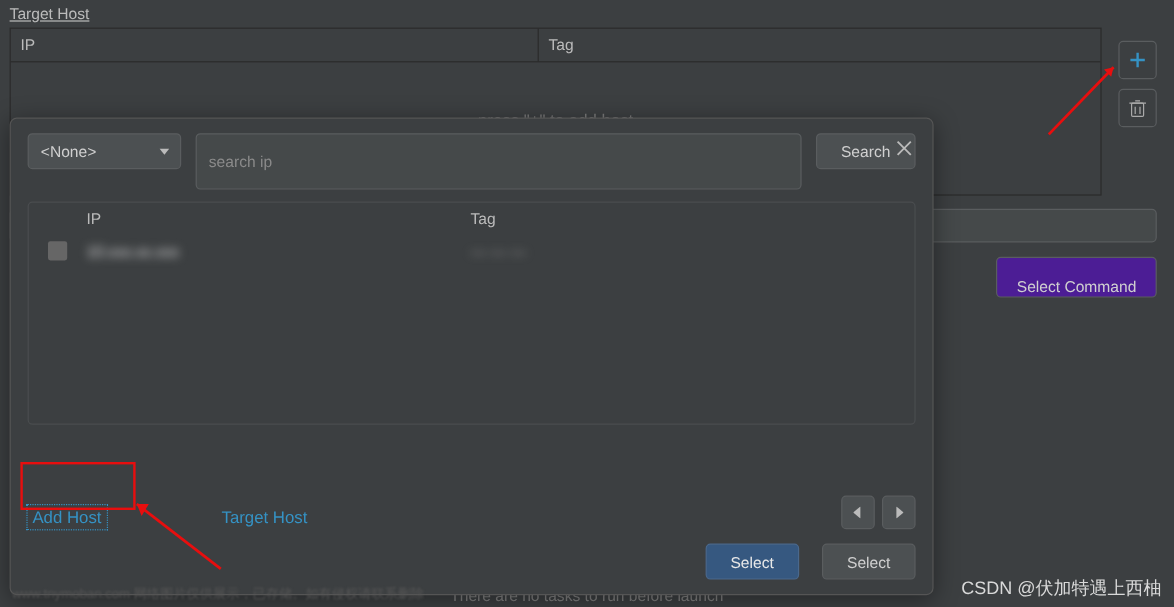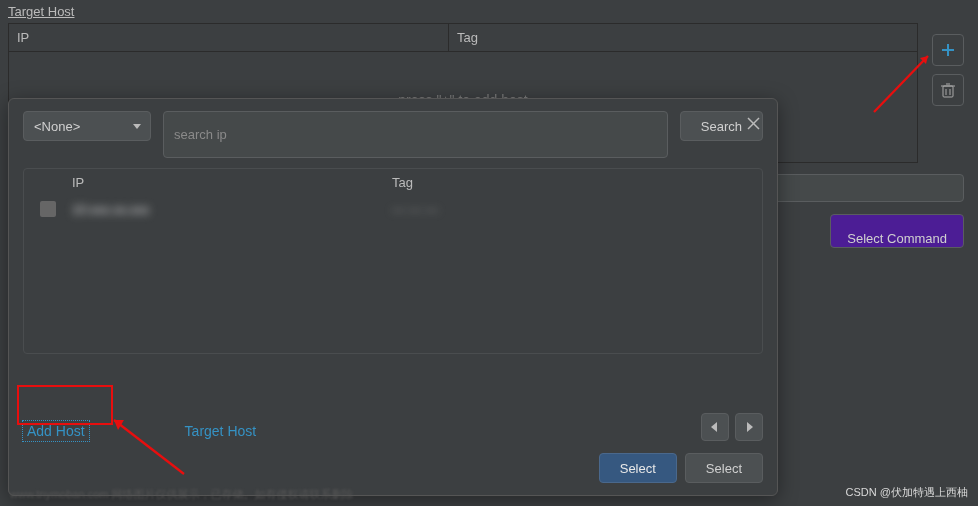--- a/index.html
+++ b/index.html
@@ -50,28 +50,28 @@
   .rowicon { width:16px; height:16px; background:#666; border-radius:2px; }
 
   .dlg-links { position: absolute; left: 14px; bottom: 54px; display: flex; gap: 96px; align-items: center; justify-content: flex-end; }
   .link { color: #3592c4; cursor: pointer; font-size: 14px; }
   .link.addhost { outline: 1px dotted #3592c4; padding: 2px 4px; }
   .addhost-frame { position: absolute; left: 8px; top: 286px; width: 96px; height: 40px; border: 2px solid #e80e0e; pointer-events:none; }
 
   .pager { position: absolute; right: 14px; bottom: 54px; display: flex; gap: 6px; }
   .pgbtn { width: 28px; height: 28px; border:1px solid #5a5d5f; border-radius:4px; background:#4c5052; color:#bbb; display:flex; align-items:center; justify-content:center; cursor:pointer; }
 
-  .dlg-foot { position: absolute; right: 14px; bottom: 12px; display: flex; gap: 8px; }
+  .dlg-foot { position: absolute; right: 14px; bottom: 12px; display: flex; gap: 19px; }
   .btn.primary { background: #365880; border-color: #4a688c; color: #e8e8e8; }
 
   .arrow { position: absolute; pointer-events: none; }
   .arrow svg line { stroke: #e80e0e; stroke-width: 2.3; }
   .arrow svg polygon { fill: #e80e0e; }
 
-  .watermark { position:absolute; right:10px; bottom:6px; color:#d9d9d9; font-size:11px; pointer-events:none; }
+  .watermark { position:absolute; right:10px; bottom:6px; color:#d9d9d9; font-size:15px; pointer-events:none; }
   .wm2 { position:absolute; left:10px; bottom:4px; color:#555; font-size:11px; pointer-events:none; filter:blur(1px); }
 </style>
 </head>
 <body>
 
 <div class="bg-panel">
   <div class="section-label">Target Host</div>
 
   <div class="table-area">
     <div class="th-row">
@@ -95,20 +95,21 @@
           <line x1="5" y1="2" x2="9" y2="2"></line>
           <line x1="5" y1="7" x2="5" y2="13"></line>
           <line x1="9" y1="7" x2="9" y2="13"></line>
         </svg>
     </div>
   </div>
 
   <div class="cmd-field"></div>
   <button class="sel-cmd-btn">Select Command</button>
 
+  <div class="bottom-hint">There are no tasks to run before launch</div>
 </div>
 
 <div class="arrow" style="left:870px; top:46px; width:70px; height:70px;">
   <svg width="70" height="70">
       <line x1="4" y1="66" x2="58" y2="10"></line>
       <polygon points="58,10 50,12 56,18"></polygon>
     </svg>
 </div>
 
 <div class="dlg">

